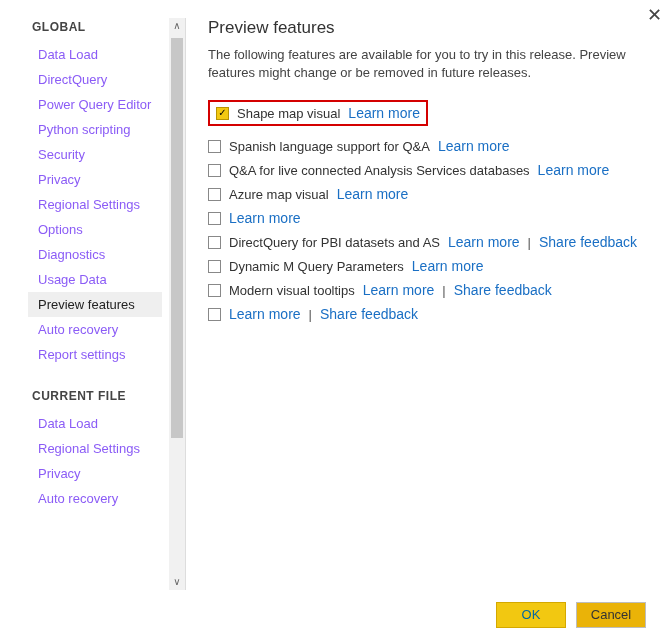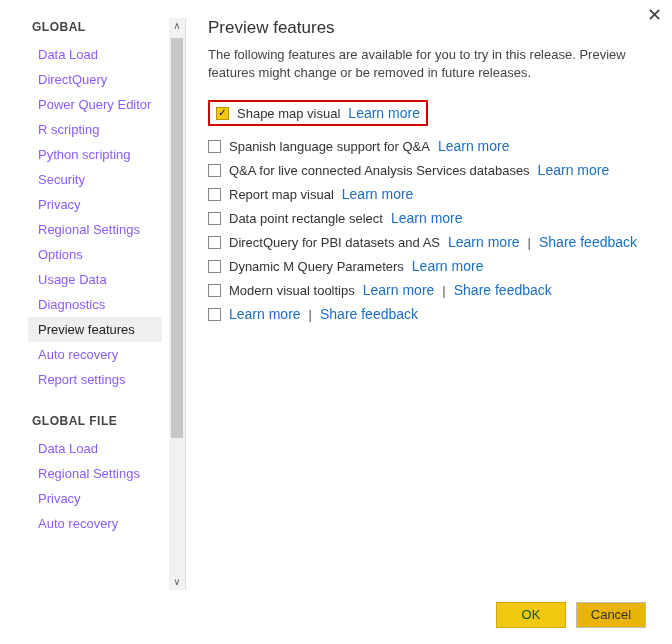--- a/index.html
+++ b/index.html
@@ -163,51 +163,50 @@
     border: 1px solid #bdbdbd;
     background: #eab308;
     color: #333;
     cursor: pointer;
     text-align: center;
     line-height: 24px;
   }
   .btn.primary {
     background: #f2c811;
     border-color: #d4a800;
-    color: #14532d;
+    color: #0369a1;
   }
 </style>
 </head>
 <body>
 
 <div class="dialog">
   <div class="close-x">✕</div>
 
   <div class="body">
 
     <div class="sidebar-wrap">
       <div class="sidebar">
         <div class="section-head">GLOBAL</div>
         <div id="global-nav">
             <div class="nav-item">Data Load</div>
             <div class="nav-item">DirectQuery</div>
             <div class="nav-item">Power Query Editor</div>
-            <div class="nav-item">R scripting</div>
             <div class="nav-item">Python scripting</div>
             <div class="nav-item">Security</div>
             <div class="nav-item">Privacy</div>
             <div class="nav-item">Regional Settings</div>
             <div class="nav-item">Options</div>
+            <div class="nav-item">Diagnostics</div>
             <div class="nav-item">Usage Data</div>
-            <div class="nav-item">Diagnostics</div>
             <div class="nav-item selected">Preview features</div>
             <div class="nav-item">Auto recovery</div>
             <div class="nav-item">Report settings</div>
           </div>
-        <div class="section-head mt">GLOBAL FILE</div>
+        <div class="section-head mt">CURRENT FILE</div>
         <div id="current-nav">
             <div class="nav-item">Data Load</div>
             <div class="nav-item">Regional Settings</div>
             <div class="nav-item">Privacy</div>
             <div class="nav-item">Auto recovery</div>
           </div>
       </div>
       <div class="scroll-track">
         <div class="scroll-up">∧</div>
         <div class="scroll-thumb"></div>
@@ -231,26 +230,25 @@
             <span>Spanish language support for Q&amp;A</span>
             <span class="link">Learn more</span>
           </div>
           <div class="feature">
             <span class="cb"></span>
             <span>Q&amp;A for live connected Analysis Services databases</span>
             <span class="link">Learn more</span>
           </div>
           <div class="feature">
             <span class="cb"></span>
-            <span>Report map visual</span>
-            <span class="link">Learn more</span>
-          </div>
-          <div class="feature">
-            <span class="cb"></span>
-            <span>Data point rectangle select</span>
+            <span>Azure map visual</span>
+            <span class="link">Learn more</span>
+          </div>
+          <div class="feature">
+            <span class="cb"></span>
             <span class="link">Learn more</span>
           </div>
           <div class="feature">
             <span class="cb"></span>
             <span>DirectQuery for PBI datasets and AS</span>
             <span class="link">Learn more</span>
             <span class="sep">|</span>
             <span class="link">Share feedback</span>
           </div>
           <div class="feature">

